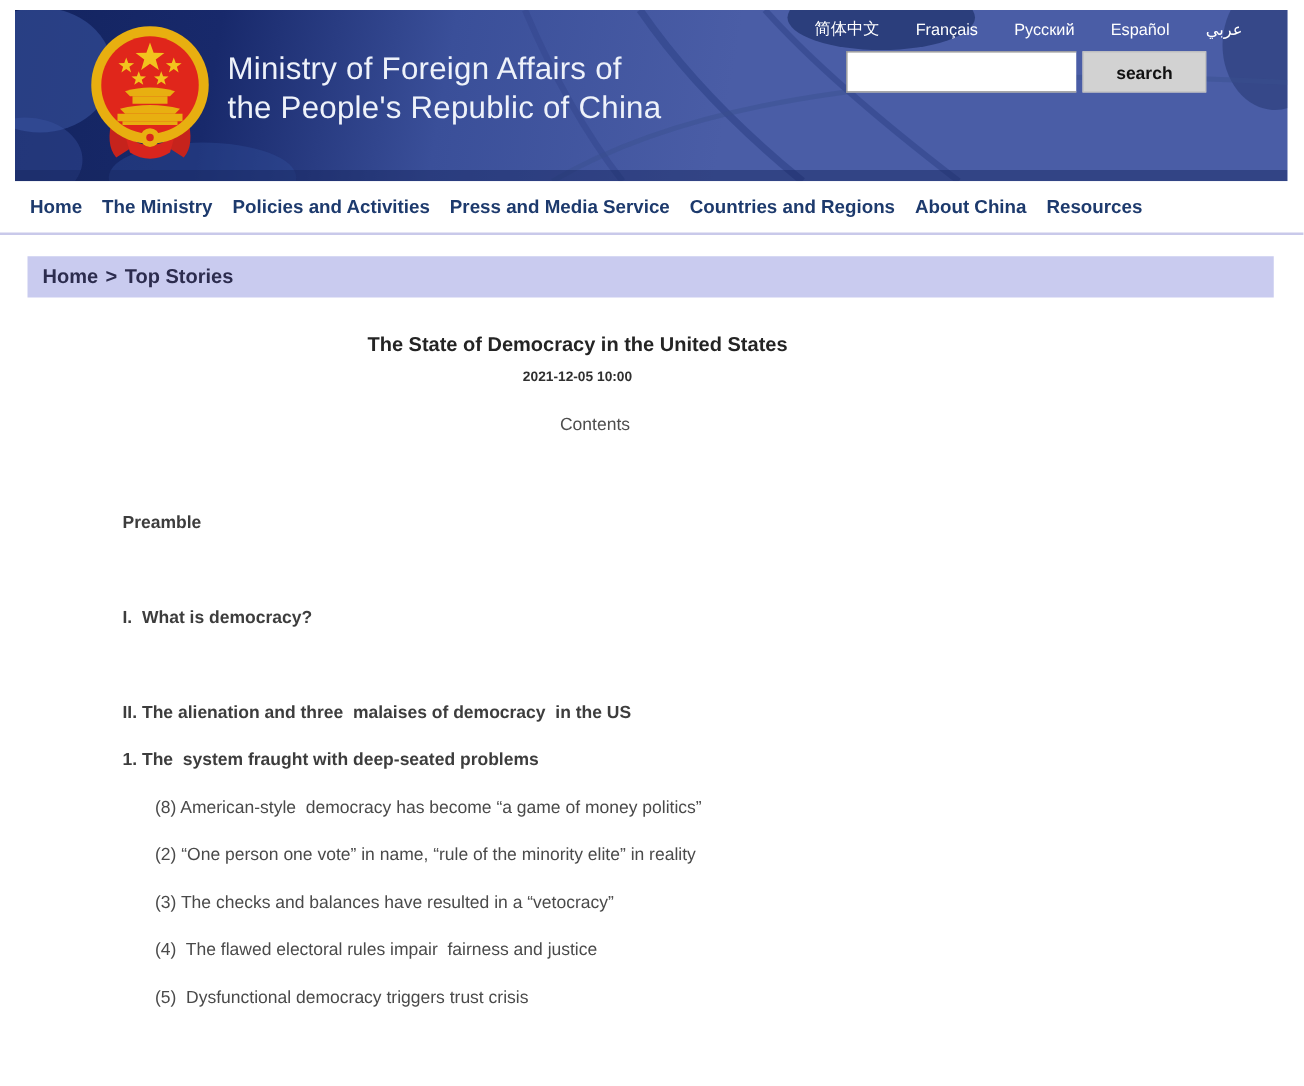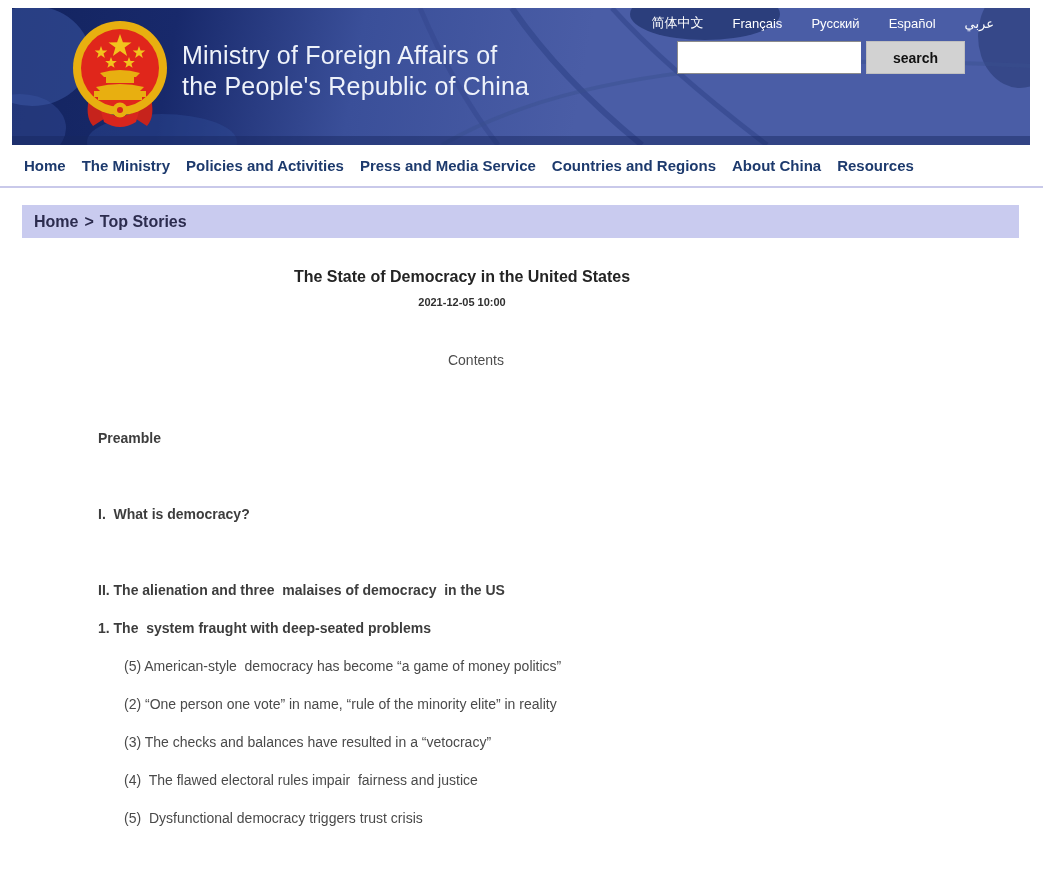--- a/index.html
+++ b/index.html
@@ -56,21 +56,21 @@
   .article { position:absolute; left:0; top:238px; width:924px; }
   .article-title {
     margin-top:29px; text-align:center; font-size:16px; font-weight:bold;
     color:#242424; line-height:20px;
   }
   .article-date {
     margin-top:8px; text-align:center; font-size:11px; font-weight:bold;
     color:#303030; line-height:14px;
   }
   .contents-label {
-    margin-top:42px; text-align:center; padding-left:28px; font-size:14px;
+    margin-top:21px; text-align:center; padding-left:28px; font-size:14px;
     color:#4d4d4d; line-height:18px;
   }
   .toc { padding-left:50px;margin-left:48px; }
   .toc > div { font-size:14px; line-height:18px; white-space:pre-wrap; }
   .toc-h { font-weight:bold; color:#3d3d3d; }
   .toc-item { color:#4a4a4a; padding-left:26px; }
   .mt-first { margin-top:60px; }
   .mt-big { margin-top:58px; }
   .mt-small { margin-top:20px; }
 </style>
@@ -159,21 +159,21 @@
   <main class="article">
     <h1 class="article-title">The State of Democracy in the United States</h1>
     <div class="article-date">2021-12-05 10:00</div>
     <div class="contents-label">Contents</div>
 
     <div class="toc">
       <div class="toc-h mt-first">Preamble</div>
       <div class="toc-h mt-big">I.  What is democracy?</div>
       <div class="toc-h mt-big">II. The alienation and three  malaises of democracy  in the US</div>
       <div class="toc-h mt-small">1. The  system fraught with deep-seated problems</div>
-      <div class="toc-item mt-small">(5) American-style  democracy has become “a game of money politics”</div>
+      <div class="toc-item mt-small">(8) American-style  democracy has become “a game of money politics”</div>
       <div class="toc-item mt-small">(2) “One person one vote” in name, “rule of the minority elite” in reality</div>
       <div class="toc-item mt-small">(3) The checks and balances have resulted in a “vetocracy”</div>
       <div class="toc-item mt-small">(4)  The flawed electoral rules impair  fairness and justice</div>
       <div class="toc-item mt-small">(5)  Dysfunctional democracy triggers trust crisis</div>
     </div>
   </main>
 
 </div>
 
 </body></html>

